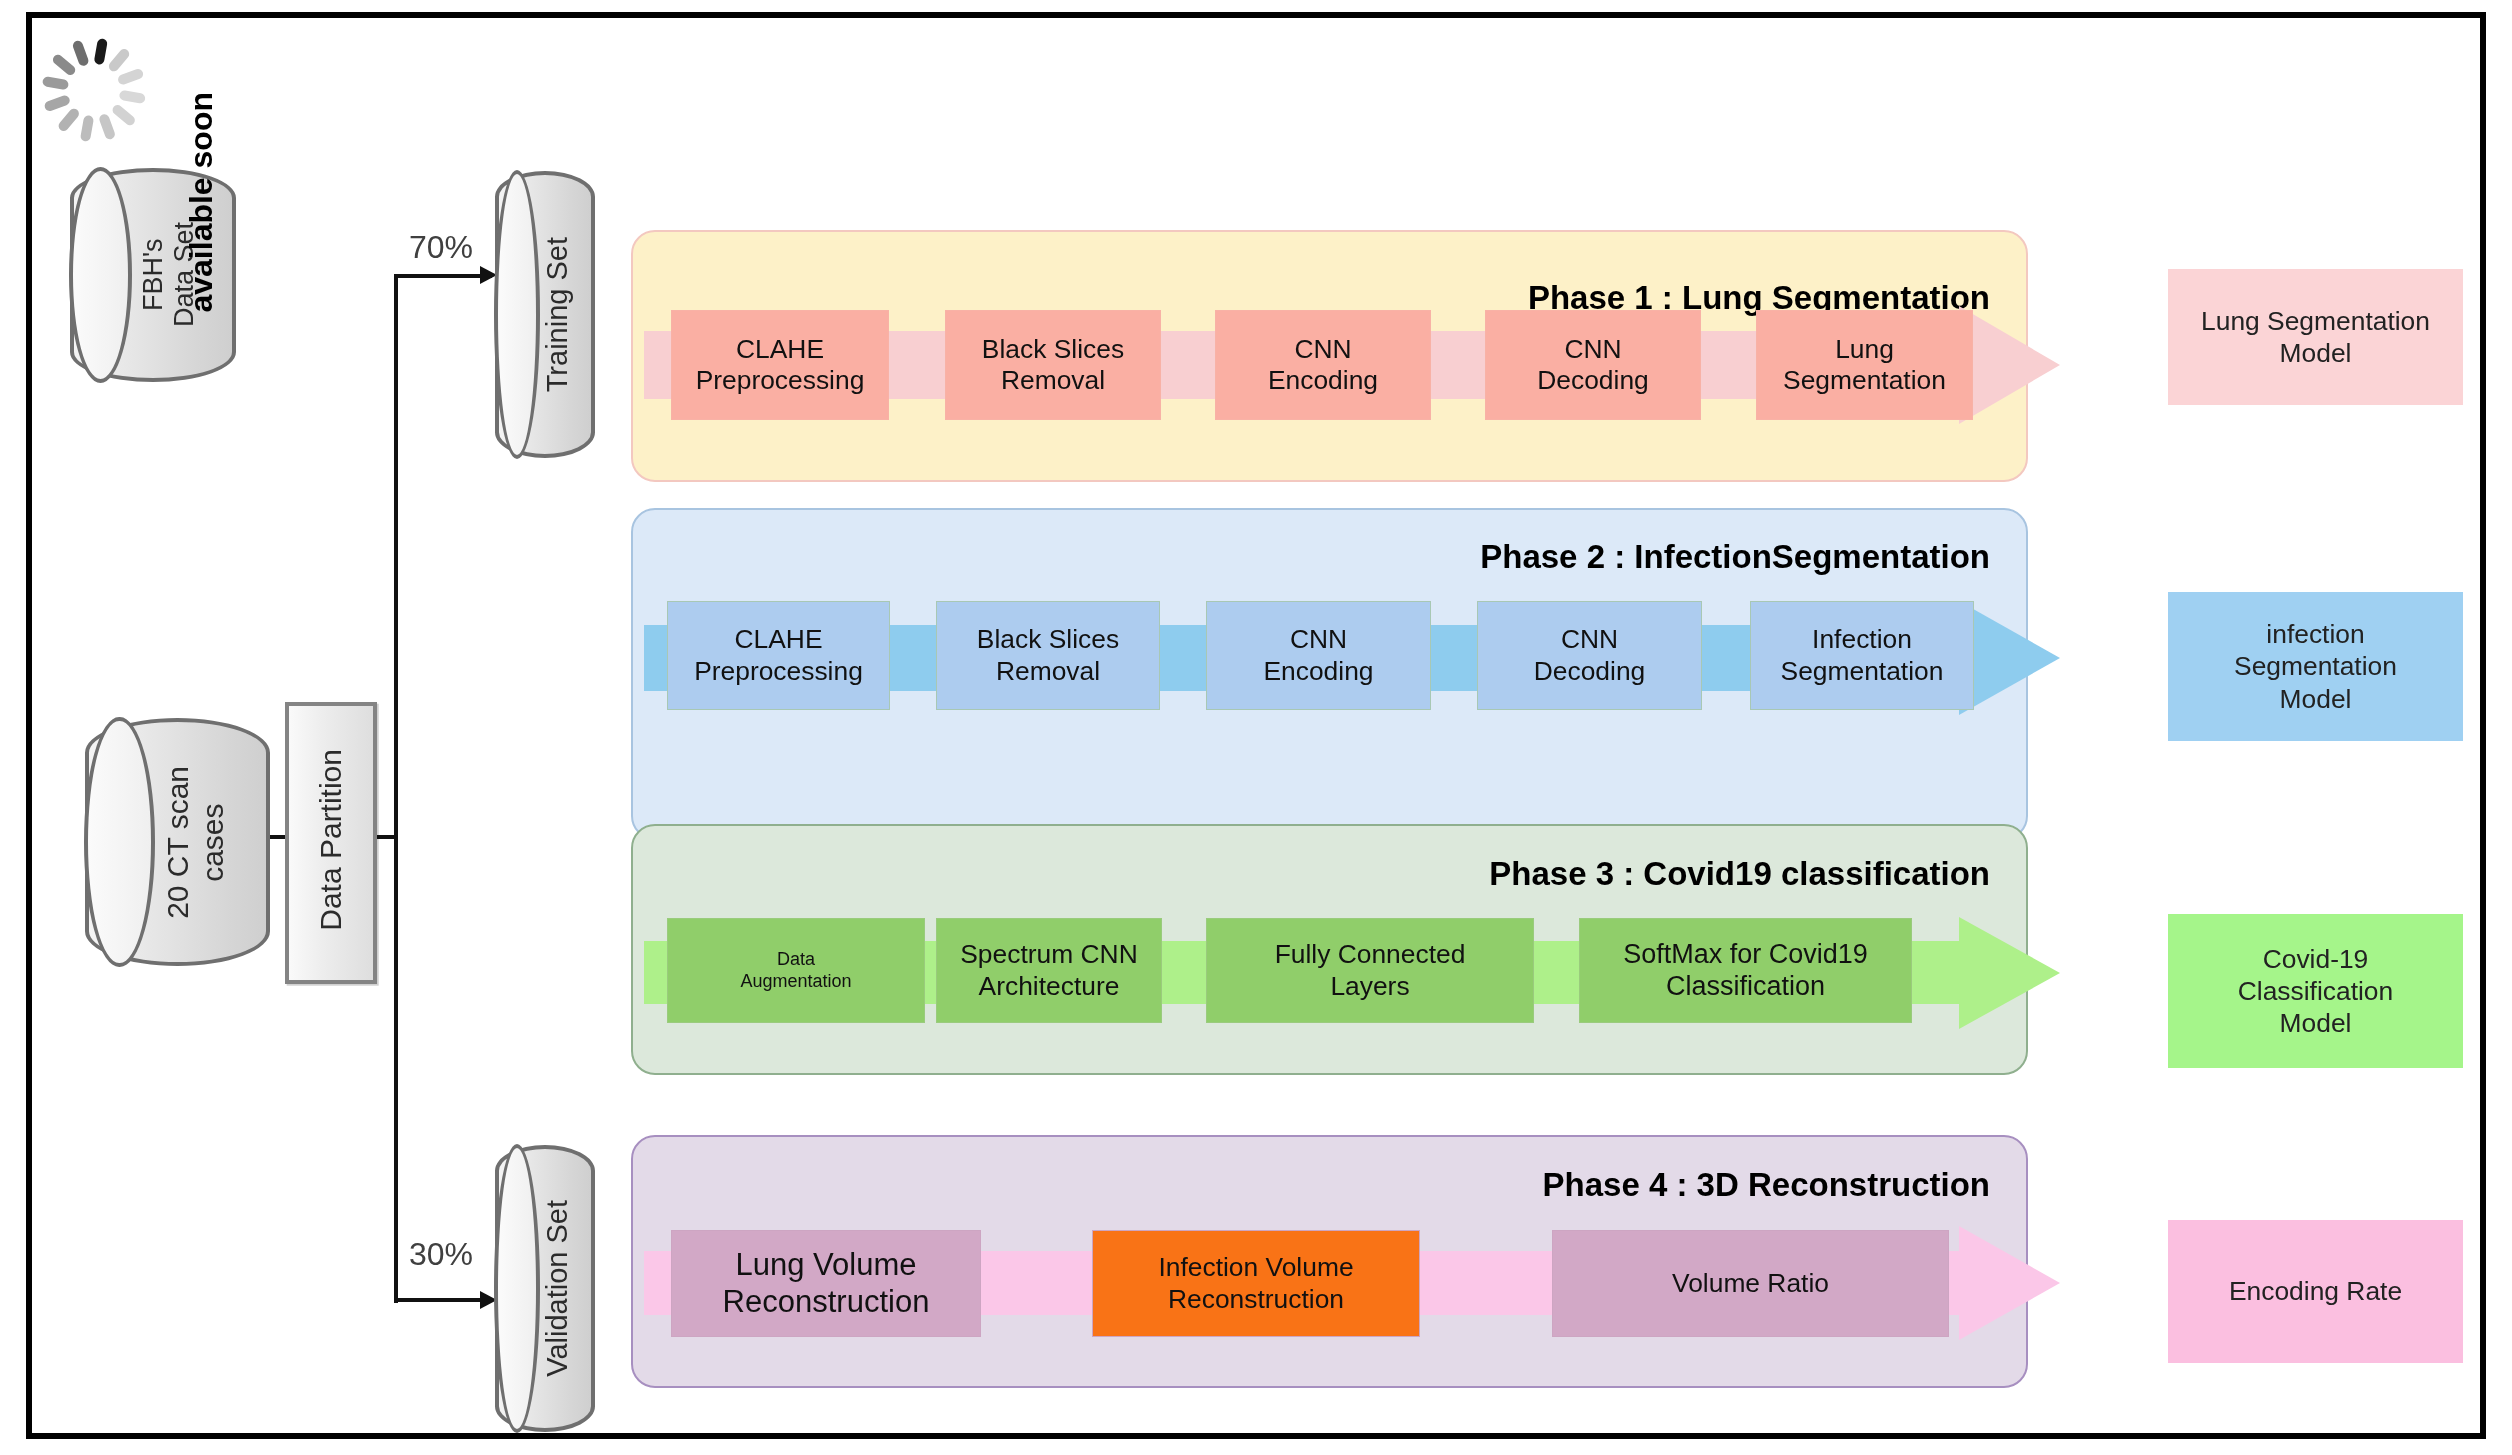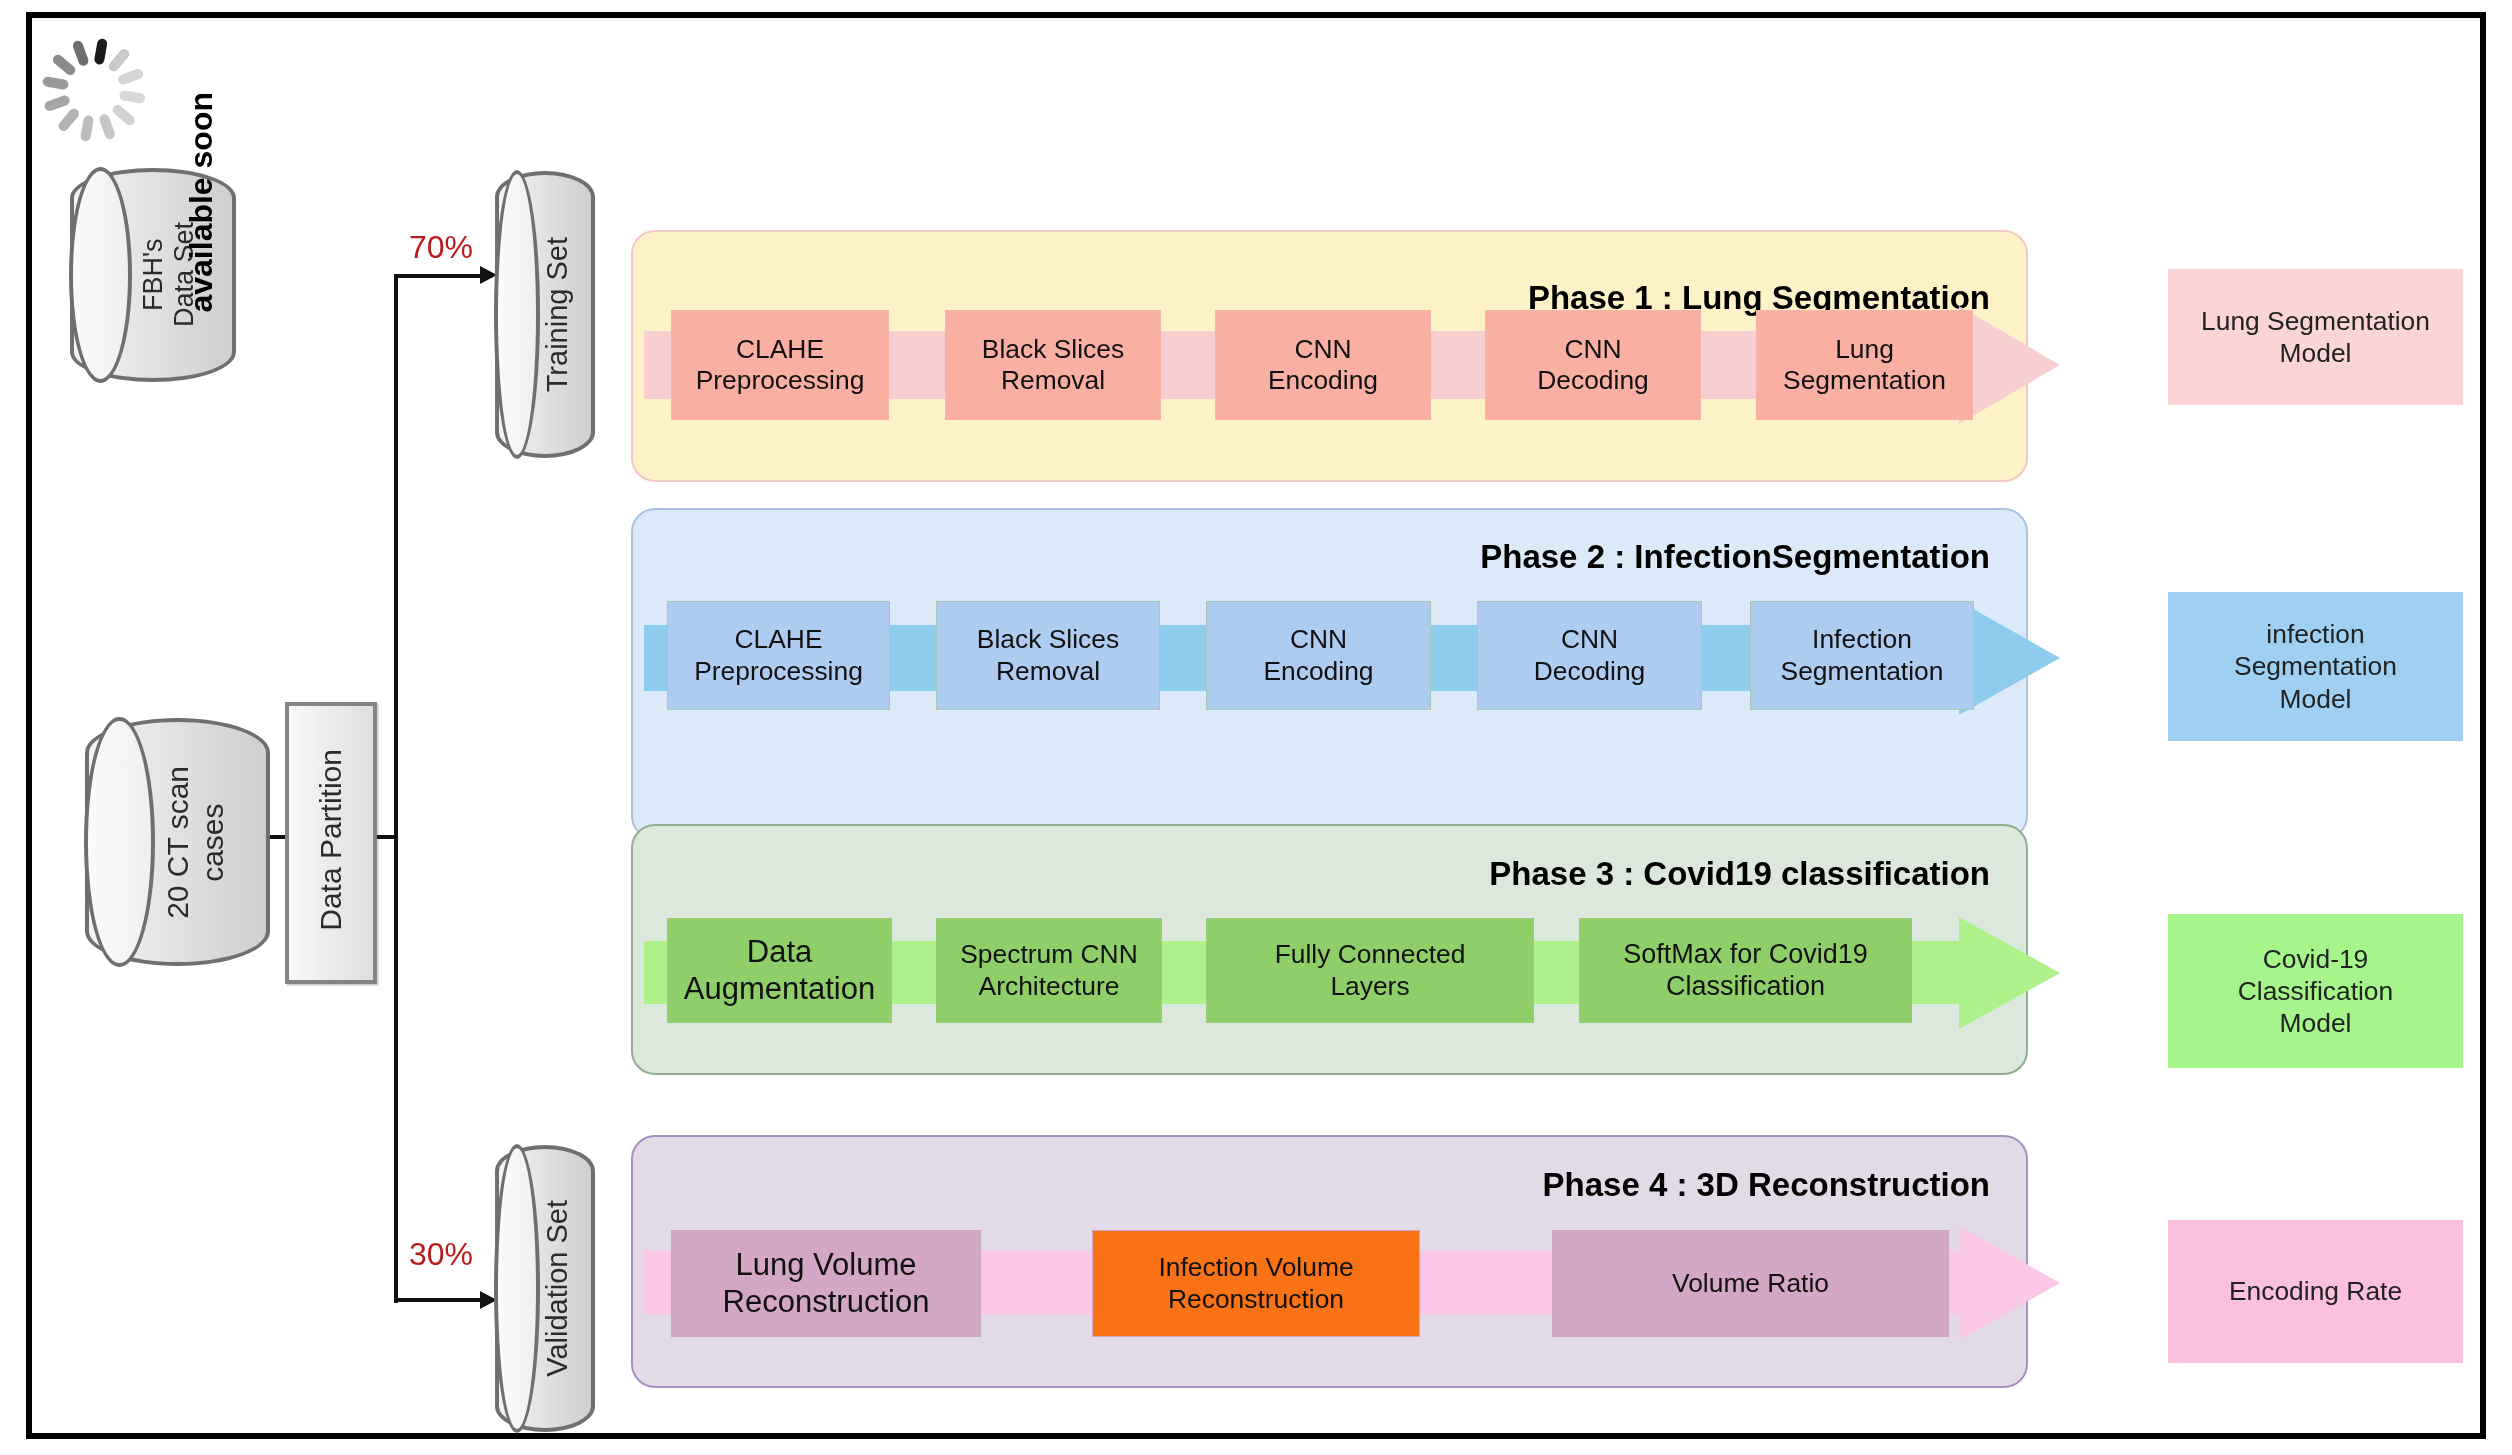--- a/index.html
+++ b/index.html
@@ -49,21 +49,21 @@
   }
   .dp-box .lbl{color:#2b2b2b;}
 
   
   .ln{position:absolute;background:#111;}
   .arrowhead{
     position:absolute;width:0;height:0;
     border-top:9.8px solid transparent;border-bottom:9.8px solid transparent;
     border-left:17px solid #111;
   }
-  .pct{position:absolute;color:#b91c1c;white-space:nowrap;}
+  .pct{position:absolute;color:#404040;white-space:nowrap;}
 
   
   .phase{
     position:absolute;border-radius:24px;box-sizing:border-box;
   }
   .band{position:absolute;}
   .band .shaft{position:absolute;left:0;top:0;height:100%;}
   .band .head{
     position:absolute;top:50%;width:0;height:0;
   }
@@ -205,21 +205,21 @@
       <div class="outbox" style="left: 2168px; top: 592px; width: 295px; height: 149px; background: rgb(159, 208, 242); font-size: 26.4px;">
         <span>infection<br>Segmentation<br>Model</span>
       </div>
       <div class="phase" style="left: 631px; top: 824px; width: 1397px; height: 251px; background: rgb(220, 232, 219); border: 2.3px solid rgb(143, 175, 142);">
         <div style="position: absolute; left: 0px; top: 29px; right: 36px; text-align: right; font-weight: bold; font-size: 33px; color: rgb(0, 0, 0); white-space: nowrap;">Phase 3 : Covid19 classification</div>
       </div>
       <div class="band" style="left: 644px; top: 941px; width: 1500px; height: 63px;">
         <div class="shaft" style="width: 1316px; background: rgb(174, 240, 138);"></div>
         <div class="head" style="left: 1315px; margin-top: -56px; border-top: 56px solid transparent; border-bottom: 56px solid transparent; border-left: 101px solid rgb(174, 240, 138);"></div>
       </div>
-      <div class="step" style="left: 667px; top: 918px; width: 225px; height: 105px; background: rgb(144, 206, 106); border: 1.7px solid rgb(154, 203, 125); font-size: 31px;">
+      <div class="step" style="left: 667px; top: 918px; width: 258px; height: 105px; background: rgb(144, 206, 106); border: 1.7px solid rgb(154, 203, 125); font-size: 18px;">
         <span>Data<br>Augmentation</span>
       </div>
       <div class="step" style="left: 936px; top: 918px; width: 226px; height: 105px; background: rgb(144, 206, 106); border: 1.7px solid rgb(154, 203, 125); font-size: 26.4px; justify-content: center;">
         <span>Spectrum CNN<br>Architecture</span>
       </div>
       <div class="step" style="left: 1206px; top: 918px; width: 328px; height: 105px; background: rgb(144, 206, 106); border: 1.7px solid rgb(154, 203, 125); font-size: 26.4px;">
         <span>Fully Connected<br>Layers</span>
       </div>
       <div class="step" style="left: 1579px; top: 918px; width: 333px; height: 105px; background: rgb(144, 206, 106); border: 1.7px solid rgb(154, 203, 125); font-size: 27px;">
         <span>SoftMax for Covid19<br>Classification</span>

